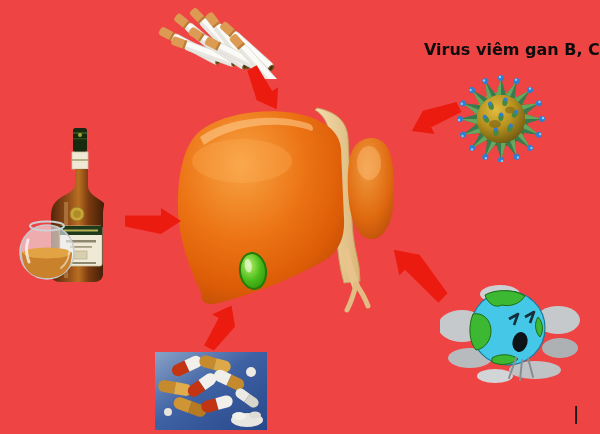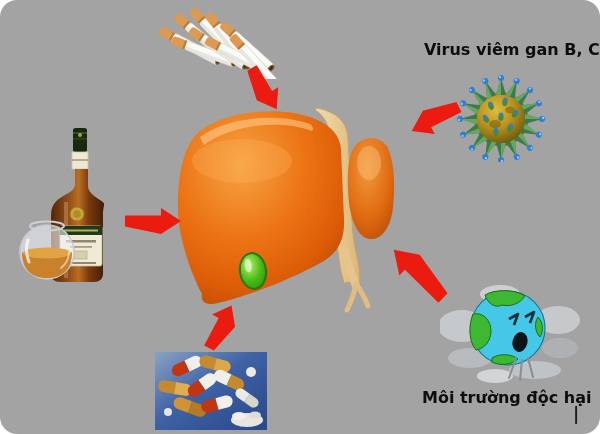--- a/index.html
+++ b/index.html
@@ -1,19 +1,18 @@
 <!DOCTYPE html>
 <html><head>
 <meta charset="utf-8">
 <style>
   html,body{margin:0;padding:0;background:#ffffff;}
   #stage{
-    position:relative;width:600px;height:434px;background:#a3a3a3;overflow:hidden;
+    position:relative;width:600px;height:434px;background:#ef4444;overflow:hidden;
     font-family:"DejaVu Sans","Liberation Sans",sans-serif;
-    border-radius:17px;
   }
   .fig{position:absolute;}
   .label{
     position:absolute;font-weight:bold;font-size:16px;color:#0d0d0d;
     text-align:center;white-space:nowrap;letter-spacing:0;
   }
   .arrow{position:absolute;}
   .arrow polygon{fill:#ec1b0f;}
   #text-cursor{
     position:absolute;left:573px;top:404px;font-size:17px;font-weight:bold;color:#1a1a1a;
@@ -258,21 +257,20 @@
       <path d="M 85,39 L 94,34 L 90,45" fill="none" stroke="#14303c" stroke-width="2.6" stroke-linejoin="round"></path>
       <ellipse cx="80" cy="64" rx="7.5" ry="10" fill="#0c1418" transform="rotate(14,80,64)"></ellipse>
     </g>
     <g>
       <path d="M 76,80 L 69,100" stroke="#8a8d90" stroke-width="2" stroke-linecap="round"></path>
       <path d="M 82,82 L 80,102" stroke="#8a8d90" stroke-width="2" stroke-linecap="round"></path>
       <path d="M 88,80 L 93,99" stroke="#8a8d90" stroke-width="2" stroke-linecap="round"></path>
     </g>
   </svg>
 
-  <div class="label" style="left:422px;top:388px;width:162px;">Môi trường độc hại</div>
 
   <svg class="arrow" style="left:236px;top:56px;" width="60" height="62" viewBox="0 0 60 62">
     <g transform="translate(16,12) rotate(59)">
       <polygon points="0,-5.5 30,-5.5 30,-12.5 48,0 30,12.5 0,5.5"></polygon>
     </g>
   </svg>
 
   <svg class="arrow" style="left:402px;top:96px;" width="68" height="48" viewBox="0 0 68 48">
     <g transform="translate(57,11) rotate(153)">
       <polygon points="0,-5.5 34,-5.5 34,-13 53,0 34,13 0,5.5"></polygon>

